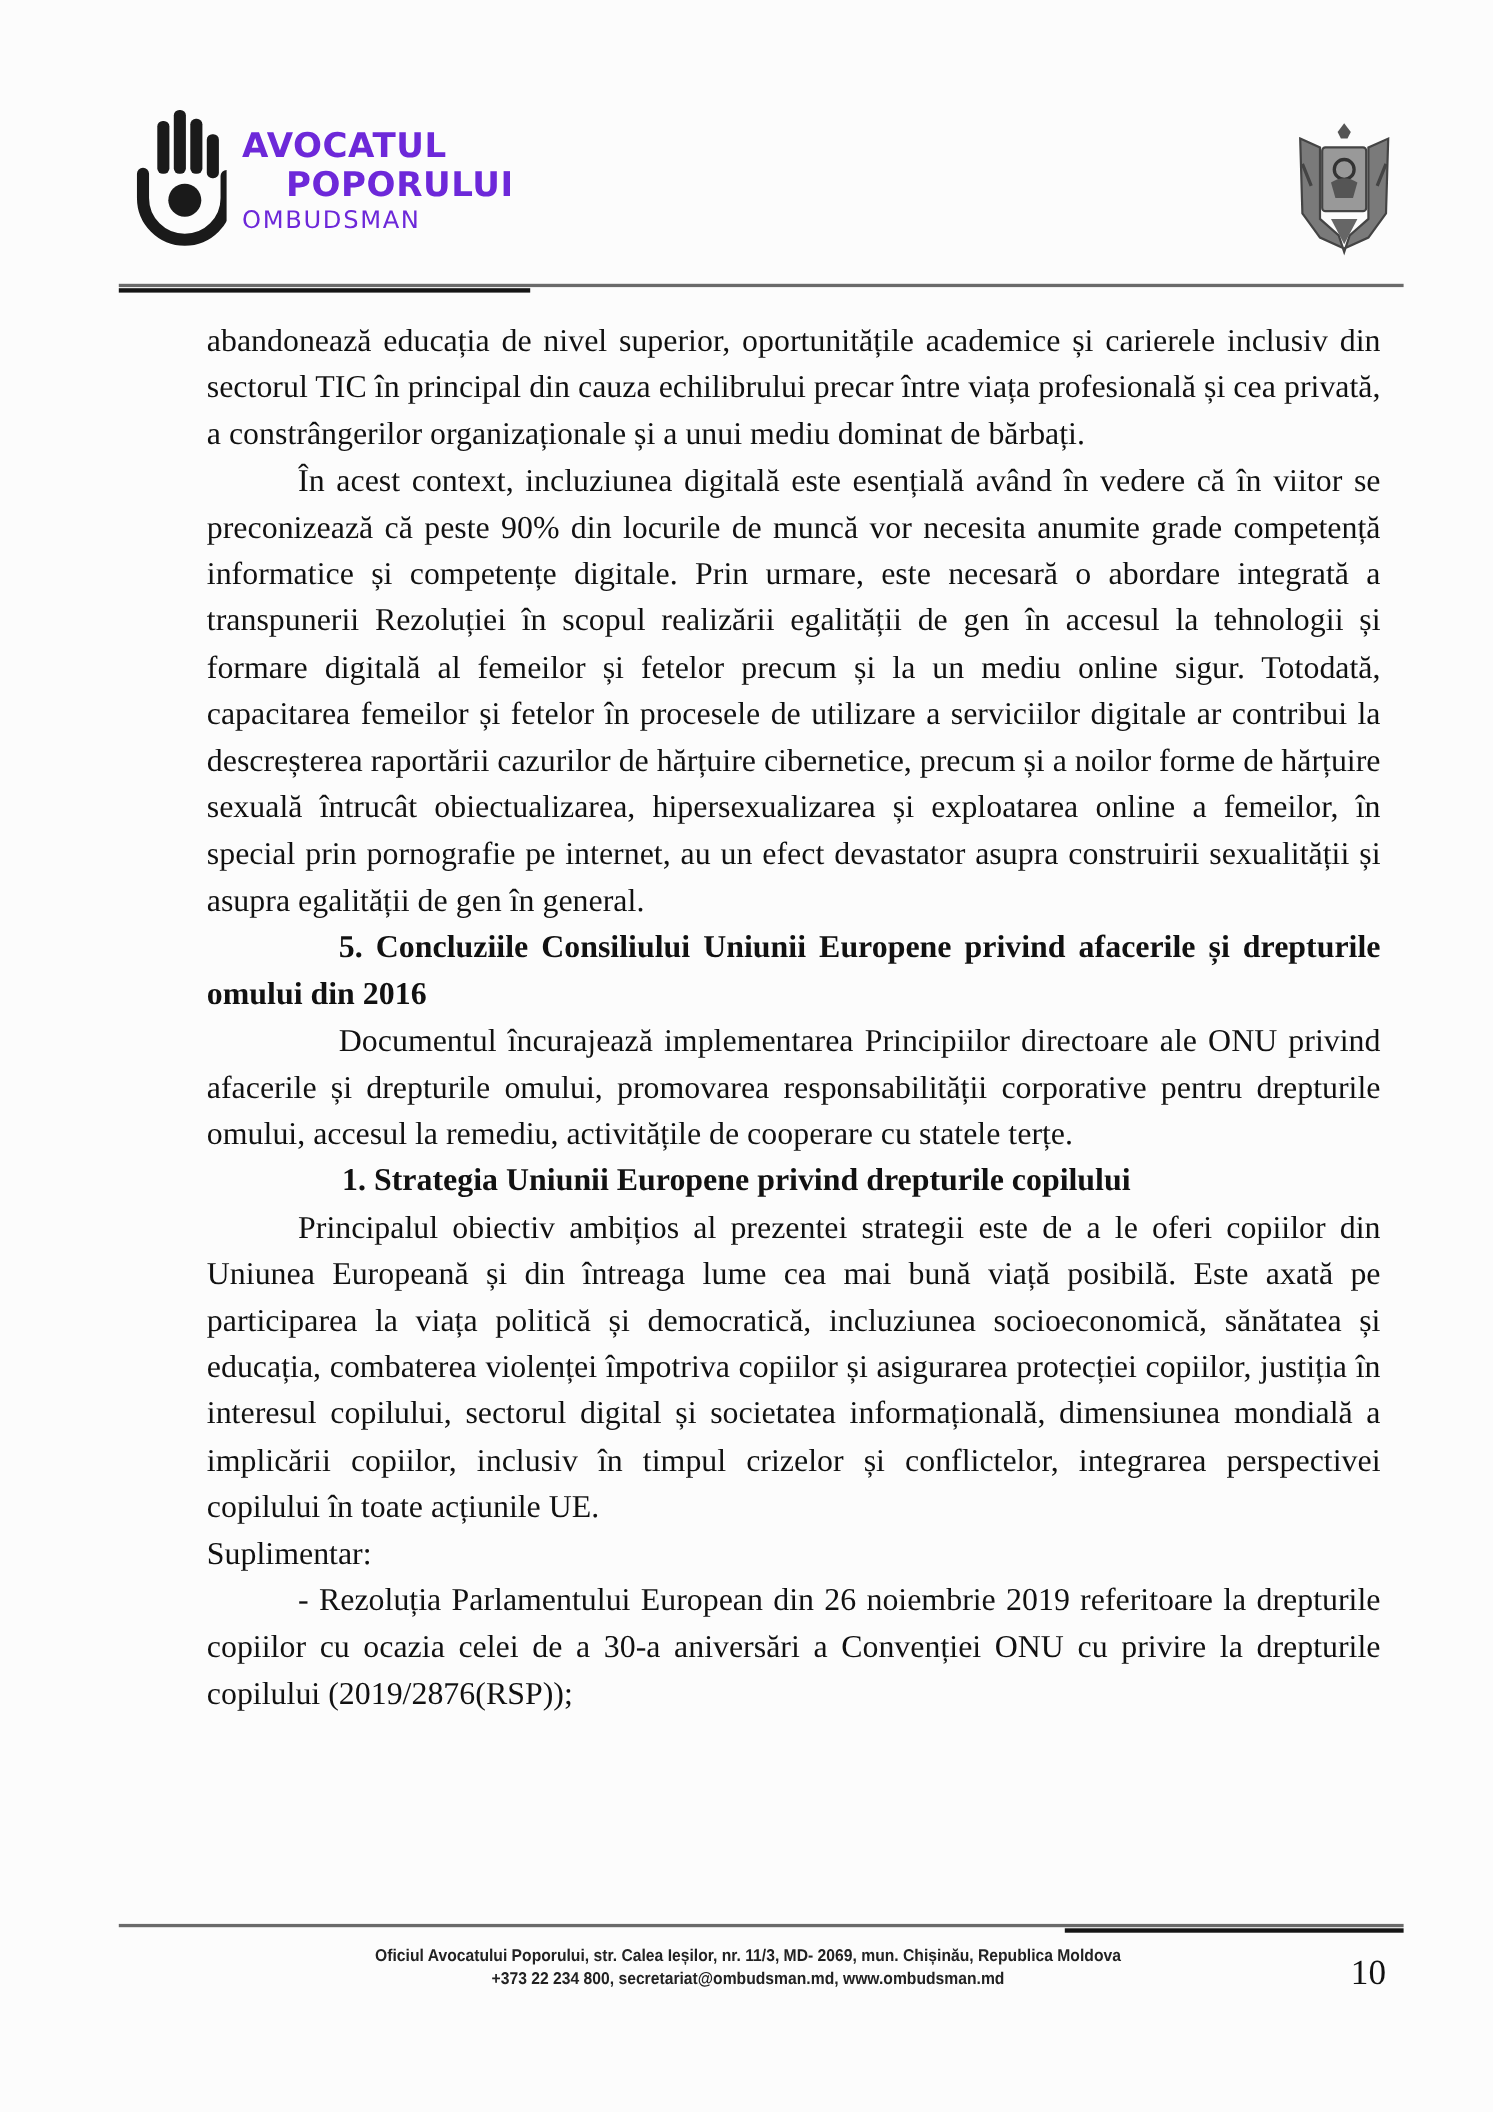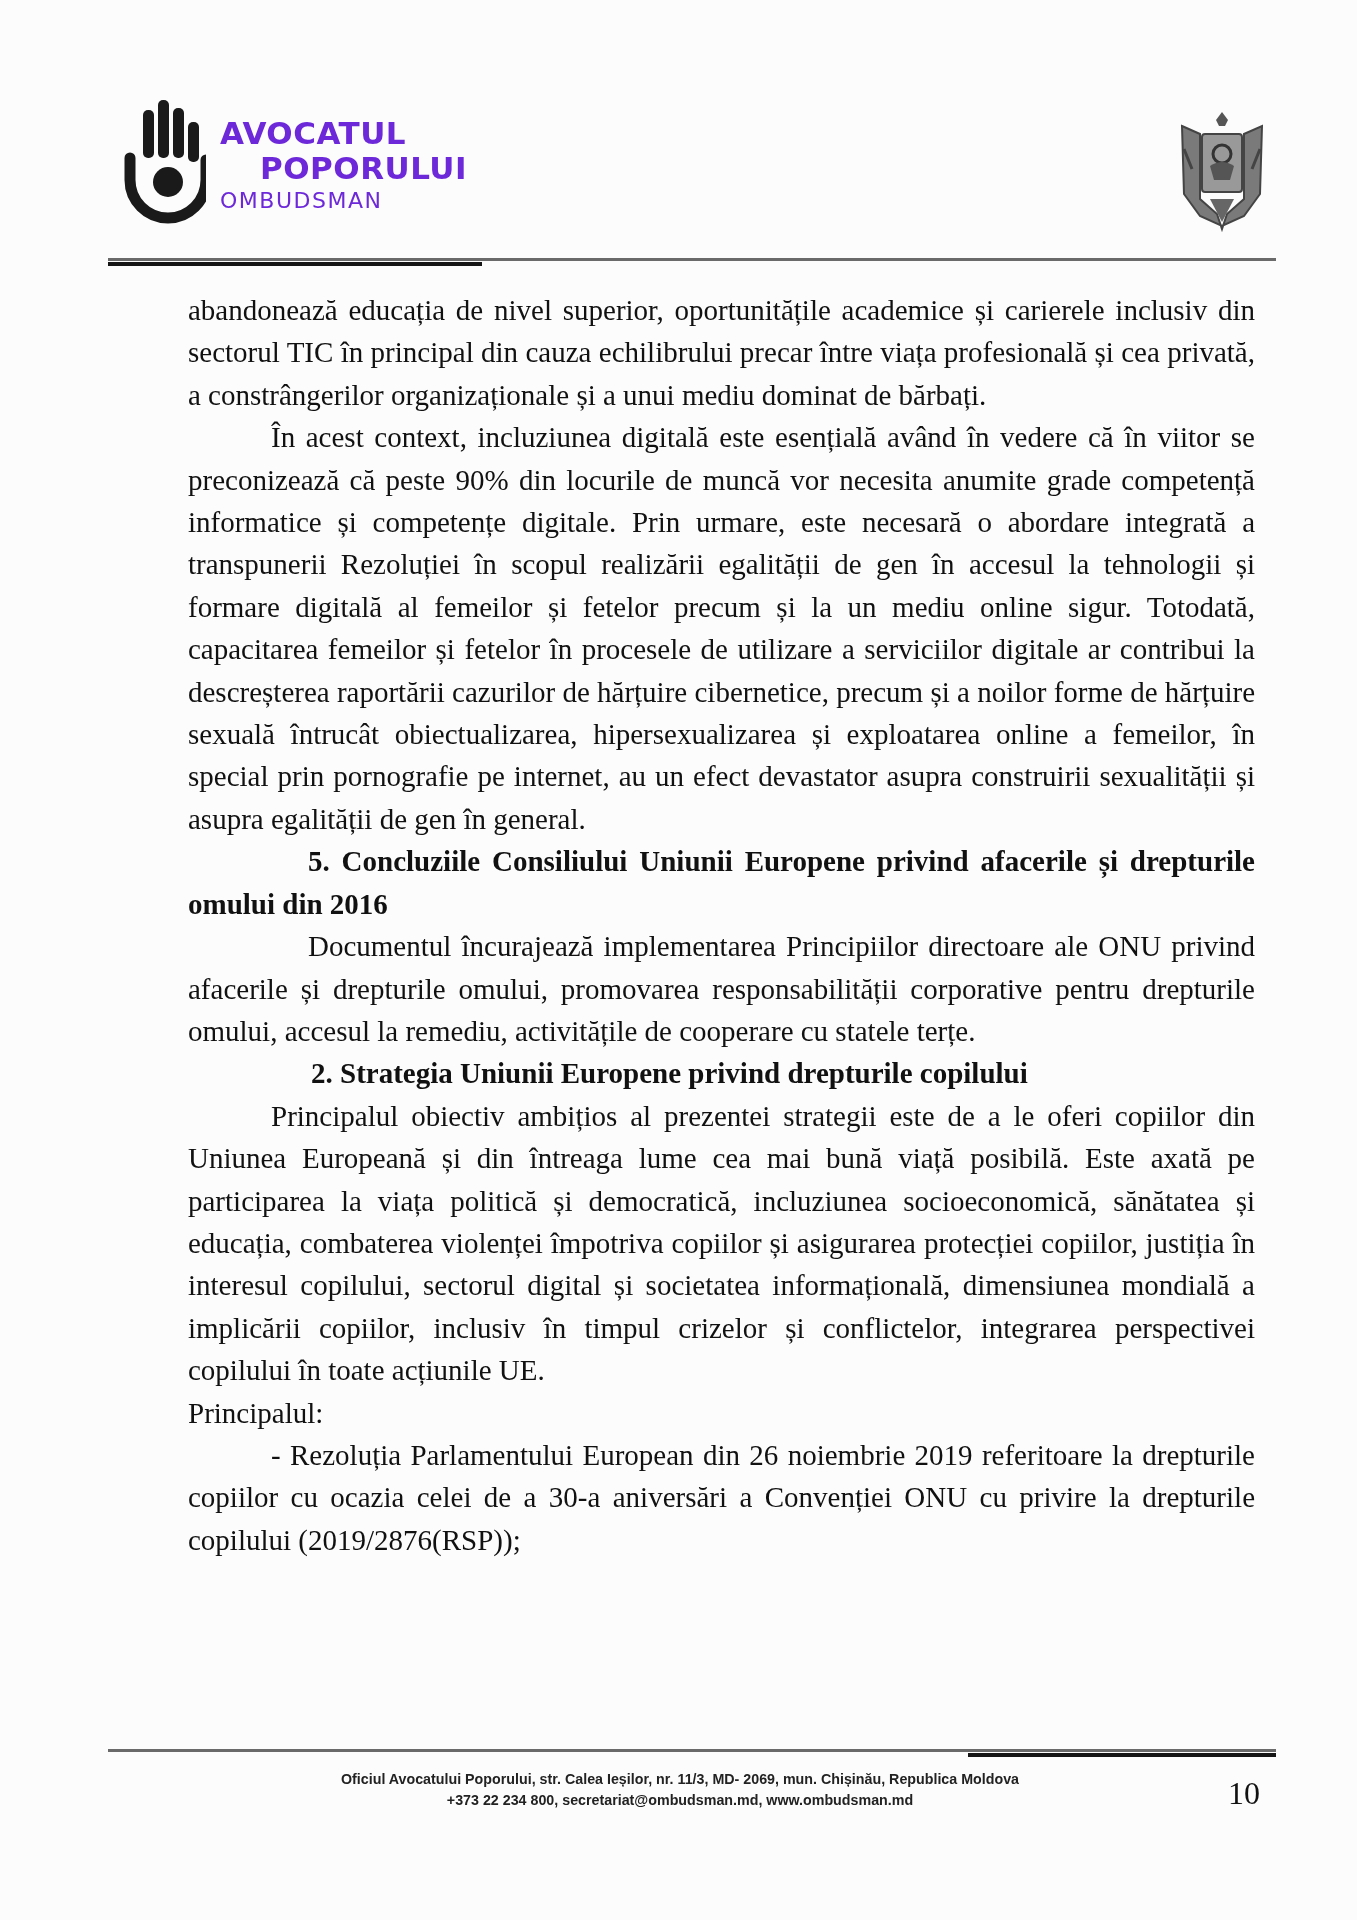--- a/index.html
+++ b/index.html
@@ -64,23 +64,23 @@
   </svg>
 
   <div class="rule-thin" style="left:108px; top:258px; width:1168px;"></div>
   <div class="rule-thick" style="left:108px; top:262px; width:374px;"></div>
 
   <div class="body">
     <p>abandonează educația de nivel superior, oportunitățile academice și carierele inclusiv din sectorul TIC în principal din cauza echilibrului precar între viața profesională și cea privată, a constrângerilor organizaționale și a unui mediu dominat de bărbați.</p>
     <p class="indent">În acest context, incluziunea digitală este esențială având în vedere că în viitor se preconizează că peste 90% din locurile de muncă vor necesita anumite grade competență informatice și competențe digitale. Prin urmare, este necesară o abordare integrată a transpunerii Rezoluției în scopul realizării egalității de gen în accesul la tehnologii și formare digitală al femeilor și fetelor precum și la un mediu online sigur. Totodată, capacitarea femeilor și fetelor în procesele de utilizare a serviciilor digitale ar contribui la descreșterea  raportării cazurilor de hărțuire cibernetice, precum și a noilor forme de hărțuire sexuală întrucât obiectualizarea, hipersexualizarea și exploatarea online a femeilor, în special prin pornografie pe internet, au un efect devastator asupra construirii sexualității și asupra egalității de gen în general.</p>
     <p class="indent-l heading">5. Concluziile Consiliului Uniunii Europene privind afacerile și drepturile omului din 2016</p>
     <p class="indent-l">Documentul încurajează implementarea Principiilor directoare ale ONU privind afacerile și drepturile omului, promovarea responsabilității corporative pentru drepturile omului, accesul la remediu, activitățile de cooperare cu statele terțe.</p>
-    <p class="heading" style="text-indent:123px;">2.  Strategia Uniunii Europene privind drepturile copilului</p>
+    <p class="heading" style="text-indent:123px;">1.  Strategia Uniunii Europene privind drepturile copilului</p>
     <p class="indent">Principalul obiectiv ambițios al prezentei strategii este de a le oferi copiilor din Uniunea Europeană și din întreaga lume cea mai bună viață posibilă. Este axată pe participarea la viața politică și democratică, incluziunea socioeconomică, sănătatea și educația, combaterea violenței împotriva copiilor și asigurarea protecției copiilor, justiția în interesul copilului, sectorul digital și societatea informațională, dimensiunea mondială a implicării copiilor, inclusiv în timpul crizelor și conflictelor, integrarea perspectivei copilului în toate acțiunile UE.</p>
-    <p>Principalul:</p>
+    <p>Suplimentar:</p>
     <p class="indent">- Rezoluția Parlamentului European din 26 noiembrie 2019 referitoare la drepturile copiilor cu ocazia celei de a 30-a aniversări a Convenției ONU cu privire la drepturile copilului (2019/2876(RSP));</p>
   </div>
 
   <div class="rule-thin" style="left:108px; top:1749px; width:1168px;"></div>
   <div class="rule-thick" style="left:968px; top:1753px; width:308px;"></div>
 
   <div class="footer">
     <div>Oficiul Avocatului Poporului, str. Calea Ieșilor, nr. 11/3, MD- 2069, mun. Chișinău, Republica Moldova</div>
     <div>+373 22 234 800, secretariat@ombudsman.md, www.ombudsman.md</div>
   </div>

